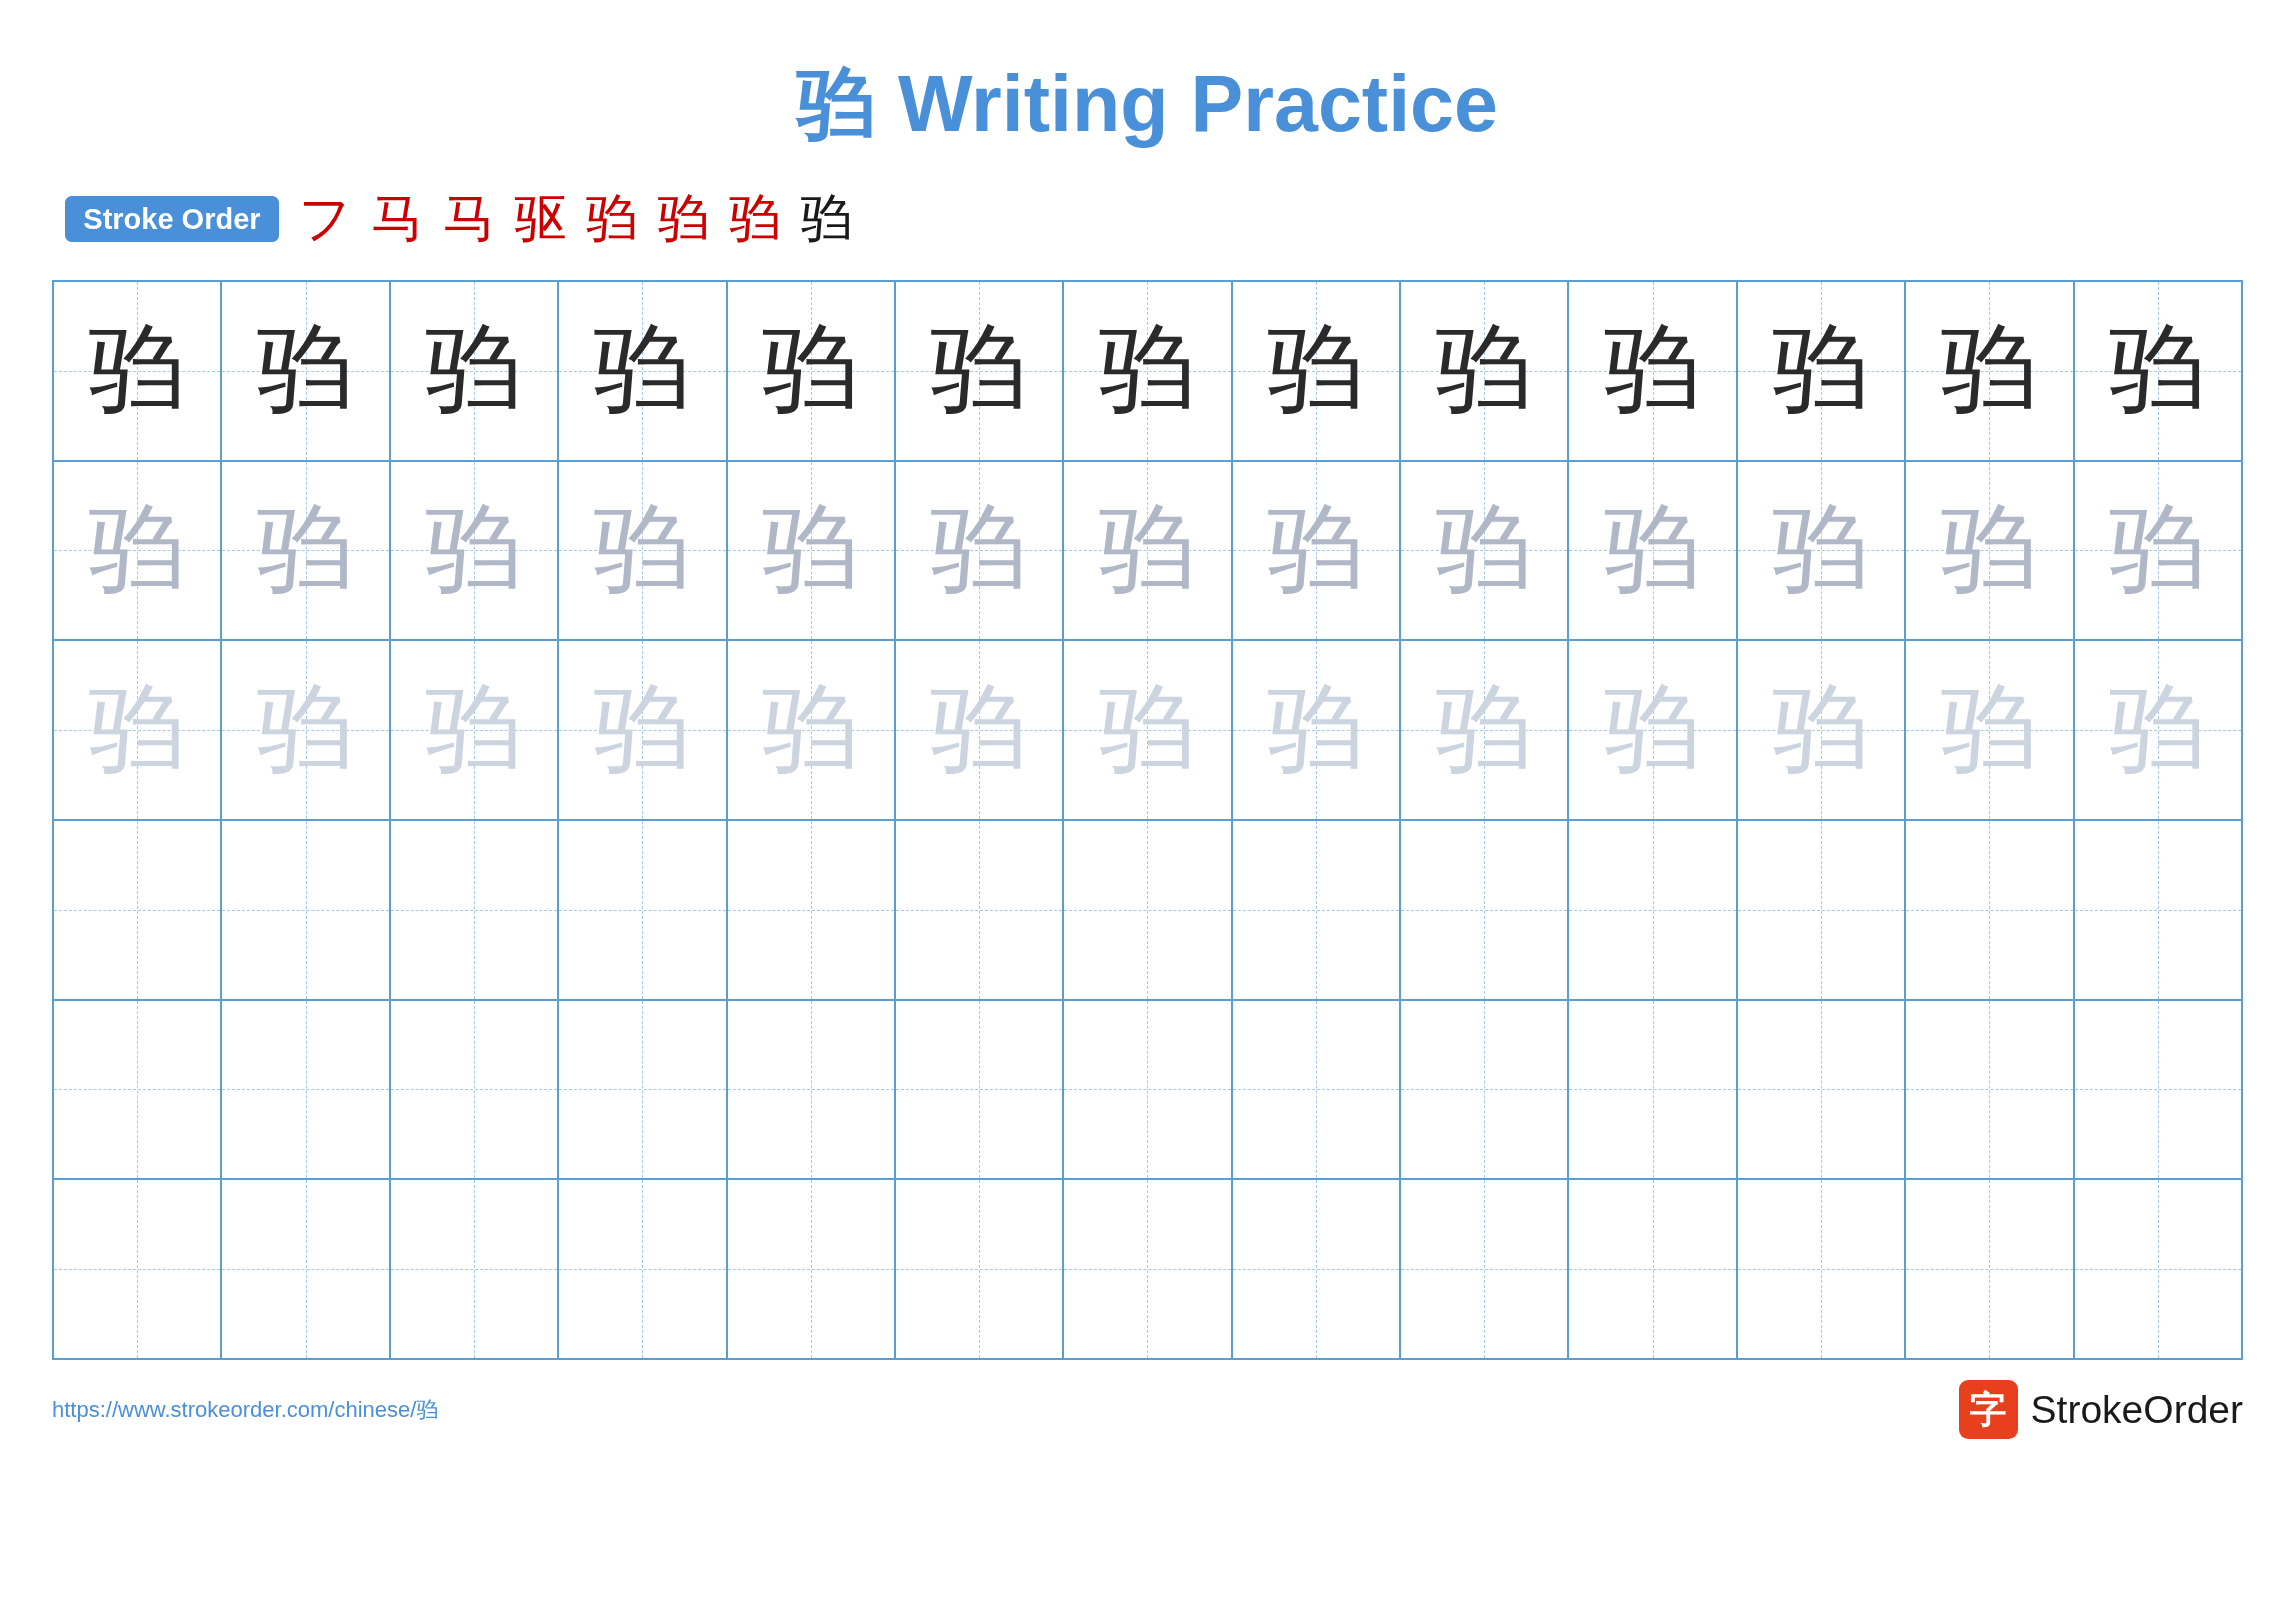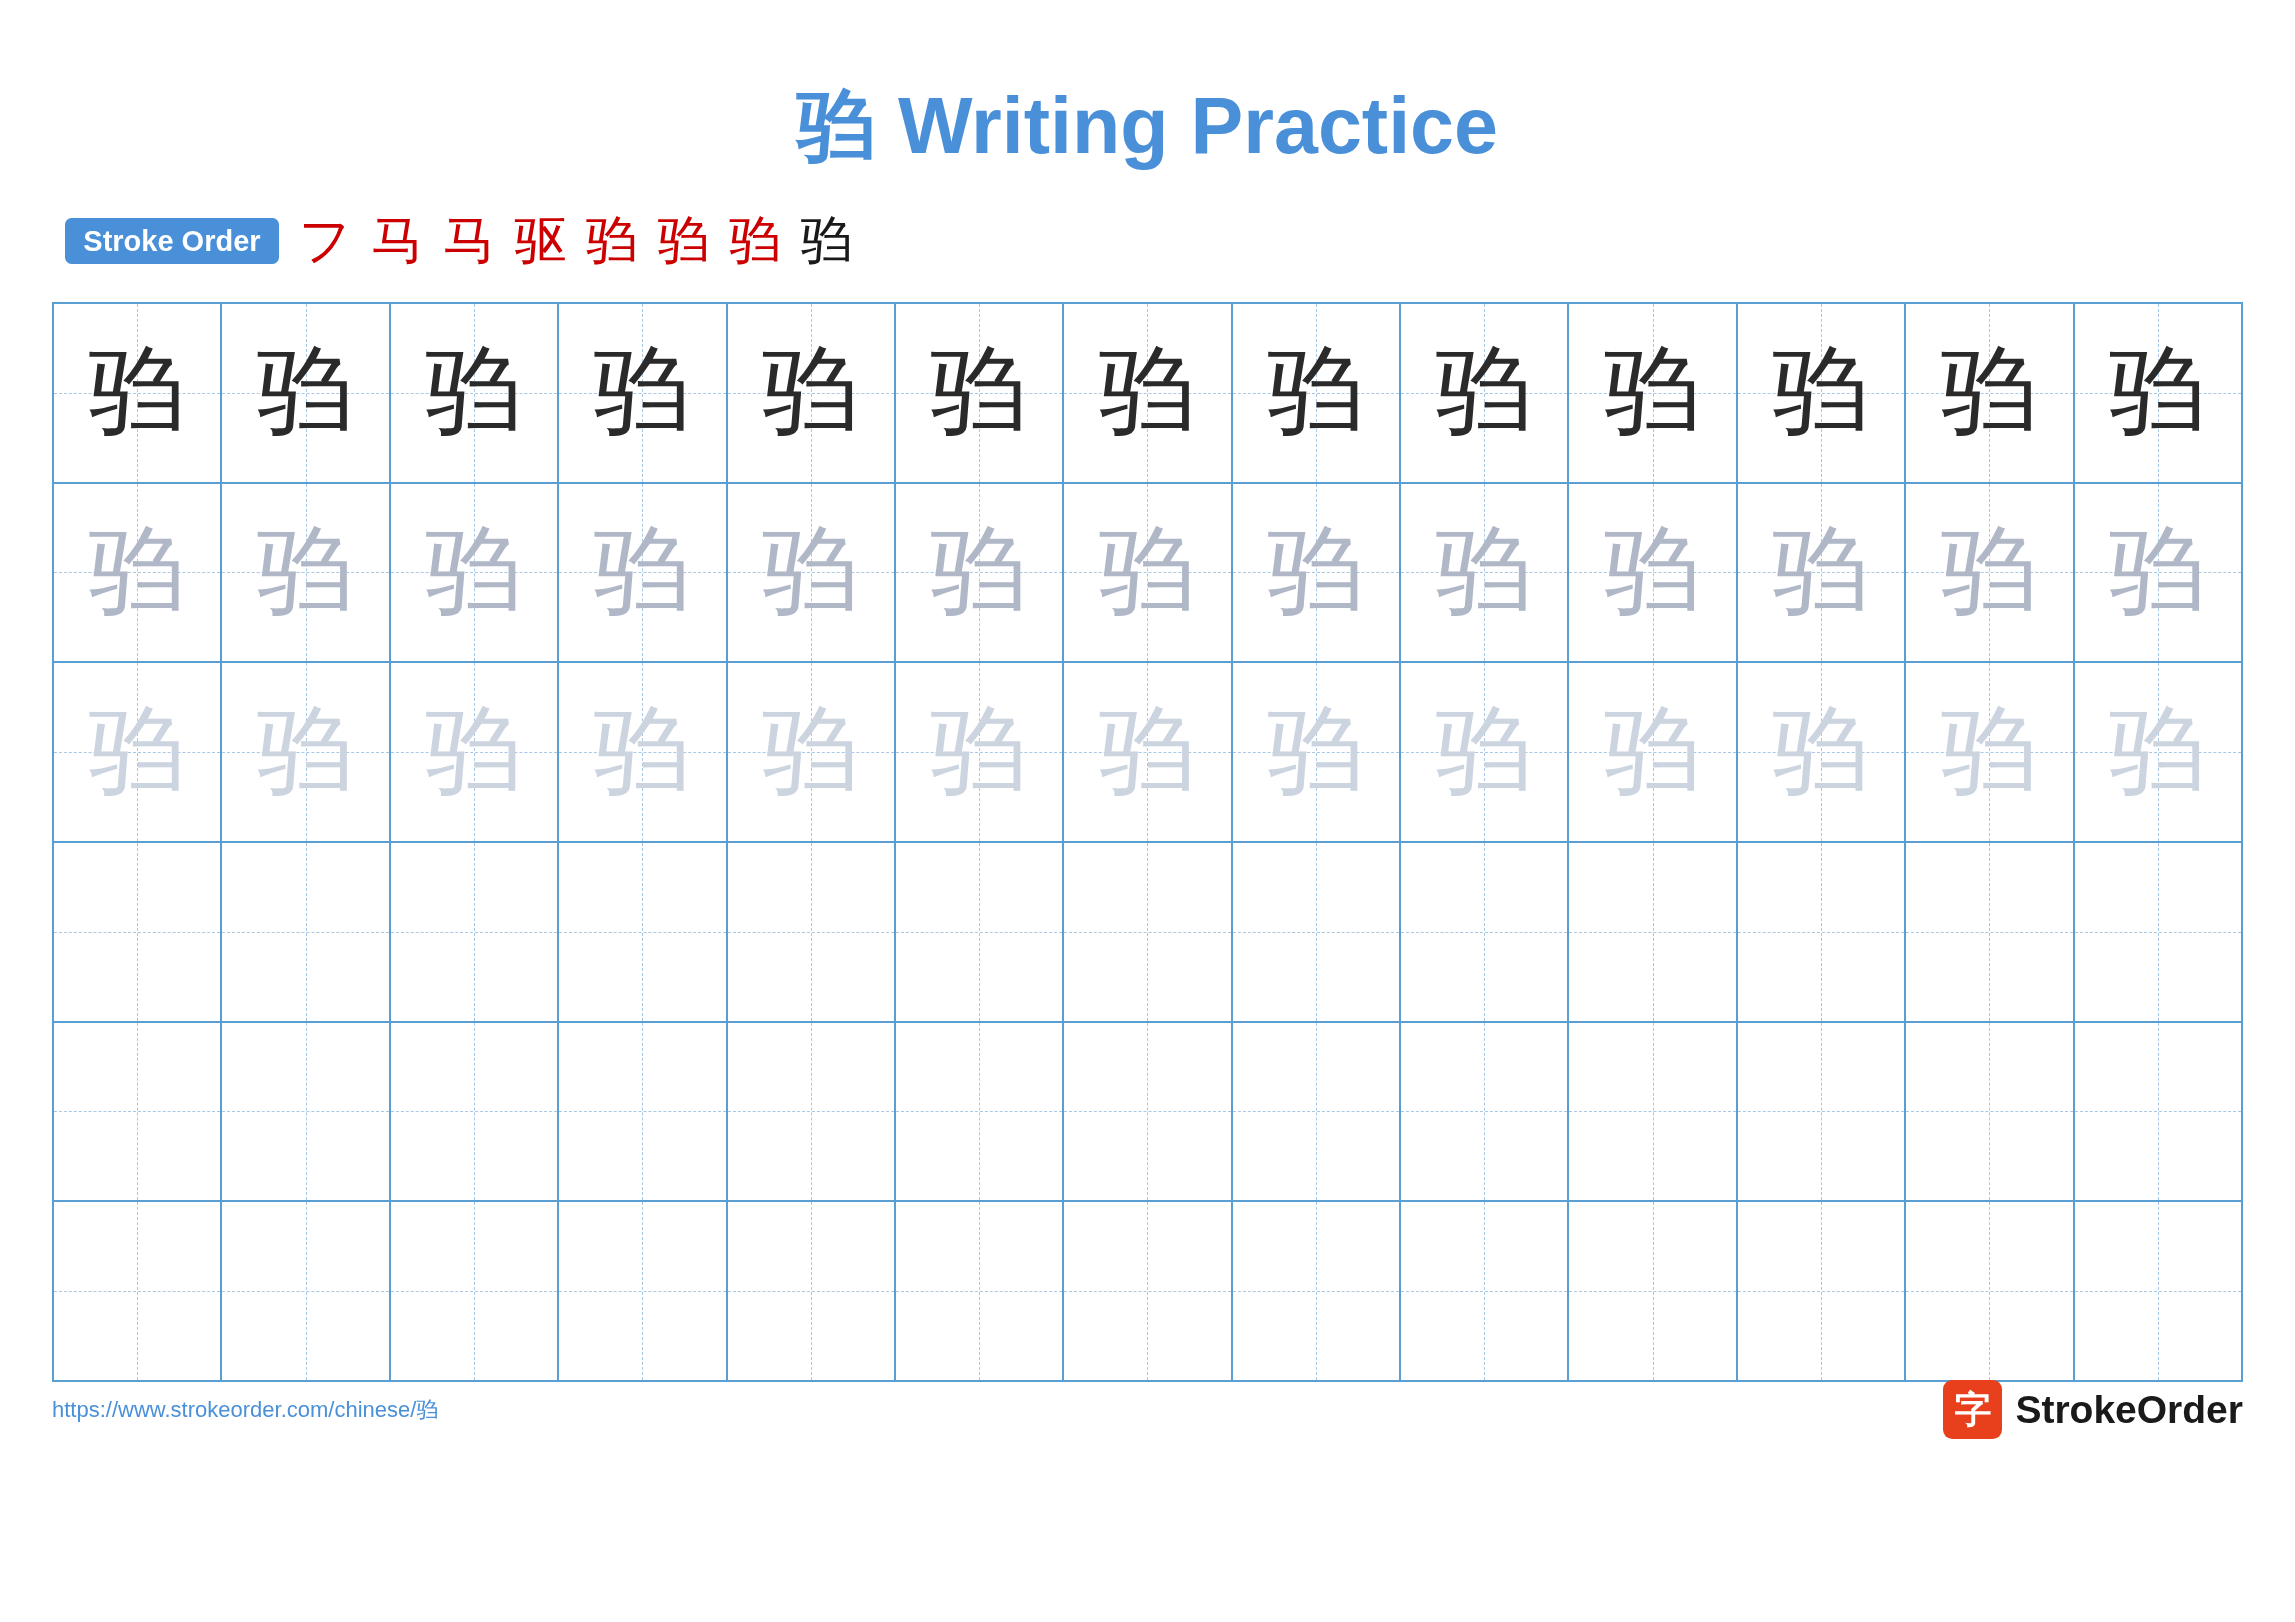--- a/index.html
+++ b/index.html
@@ -9,21 +9,21 @@
       width: 2295px;
       height: 1622px;
       position: relative;
       overflow: hidden;
     }
 
     .page-container {
       width: 2295px;
       height: 1478px;
       background: #fff;
-      padding: 61px 52px;
+      padding: 39px 52px;
       position: relative;
     }
 
     .title {
       text-align: center;
       font-size: 79px;
       color: #4a90d9;
       font-weight: bold;
       margin-bottom: 26px;
       margin-top: 13px;
@@ -152,21 +152,21 @@
       align-items: center;
       justify-content: center;
       color: white;
       font-size: 37px;
       font-weight: bold;
       font-family: serif;
     }
 
     .brand-text {
       font-size: 39px;
-      font-weight: bold;
+      font-weight: normal;
       color: #1a1a1a;
     }
   </style>
 </head>
 <body>
 
 <div class="page-container">
 
   <h1 class="title">驺 Writing Practice</h1>
 

